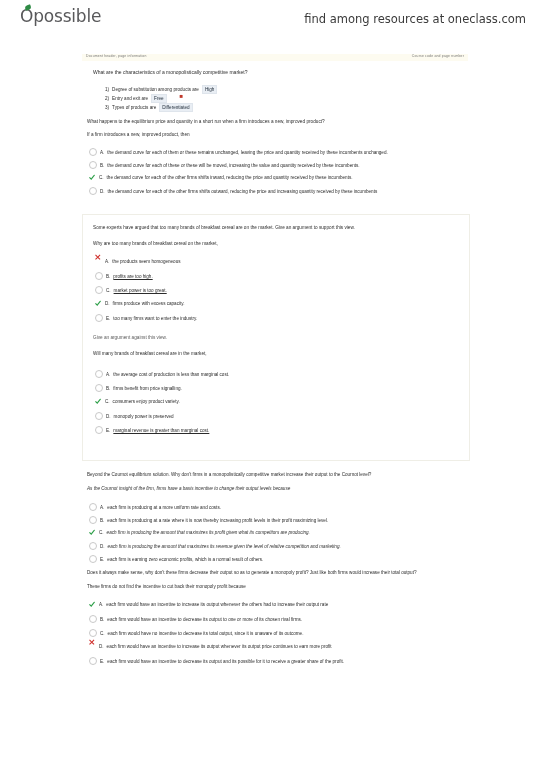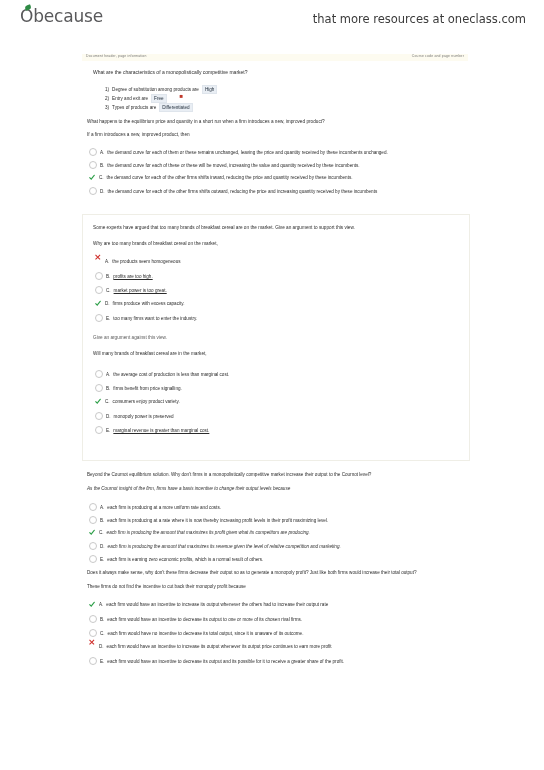--- a/index.html
+++ b/index.html
@@ -109,23 +109,23 @@
     position:absolute;color:#c0392b;font-size:6px;line-height:6px;
     filter:blur(0.3px);
   }
 </style>
 </head>
 <body>
 
 <div class="brandbar top">
   <div class="logo">
     <span class="oglyph"><span>O</span><span class="leaf"></span></span>
-      <span>because</span>
-  </div>
-  <div class="tagline">that more resources at oneclass.com</div>
+      <span>possible</span>
+  </div>
+  <div class="tagline">find among resources at oneclass.com</div>
 </div>
 
 <div class="scan">
 
   <div class="topstrip">
     <span class="hdrtext hl">Document header, page information</span>
     <span class="hdrtext hr">Course code and page number</span>
   </div>
 
   <div class="qbox" style="left:82px;top:20px;width:386px;height:48px;border-color:transparent;">

